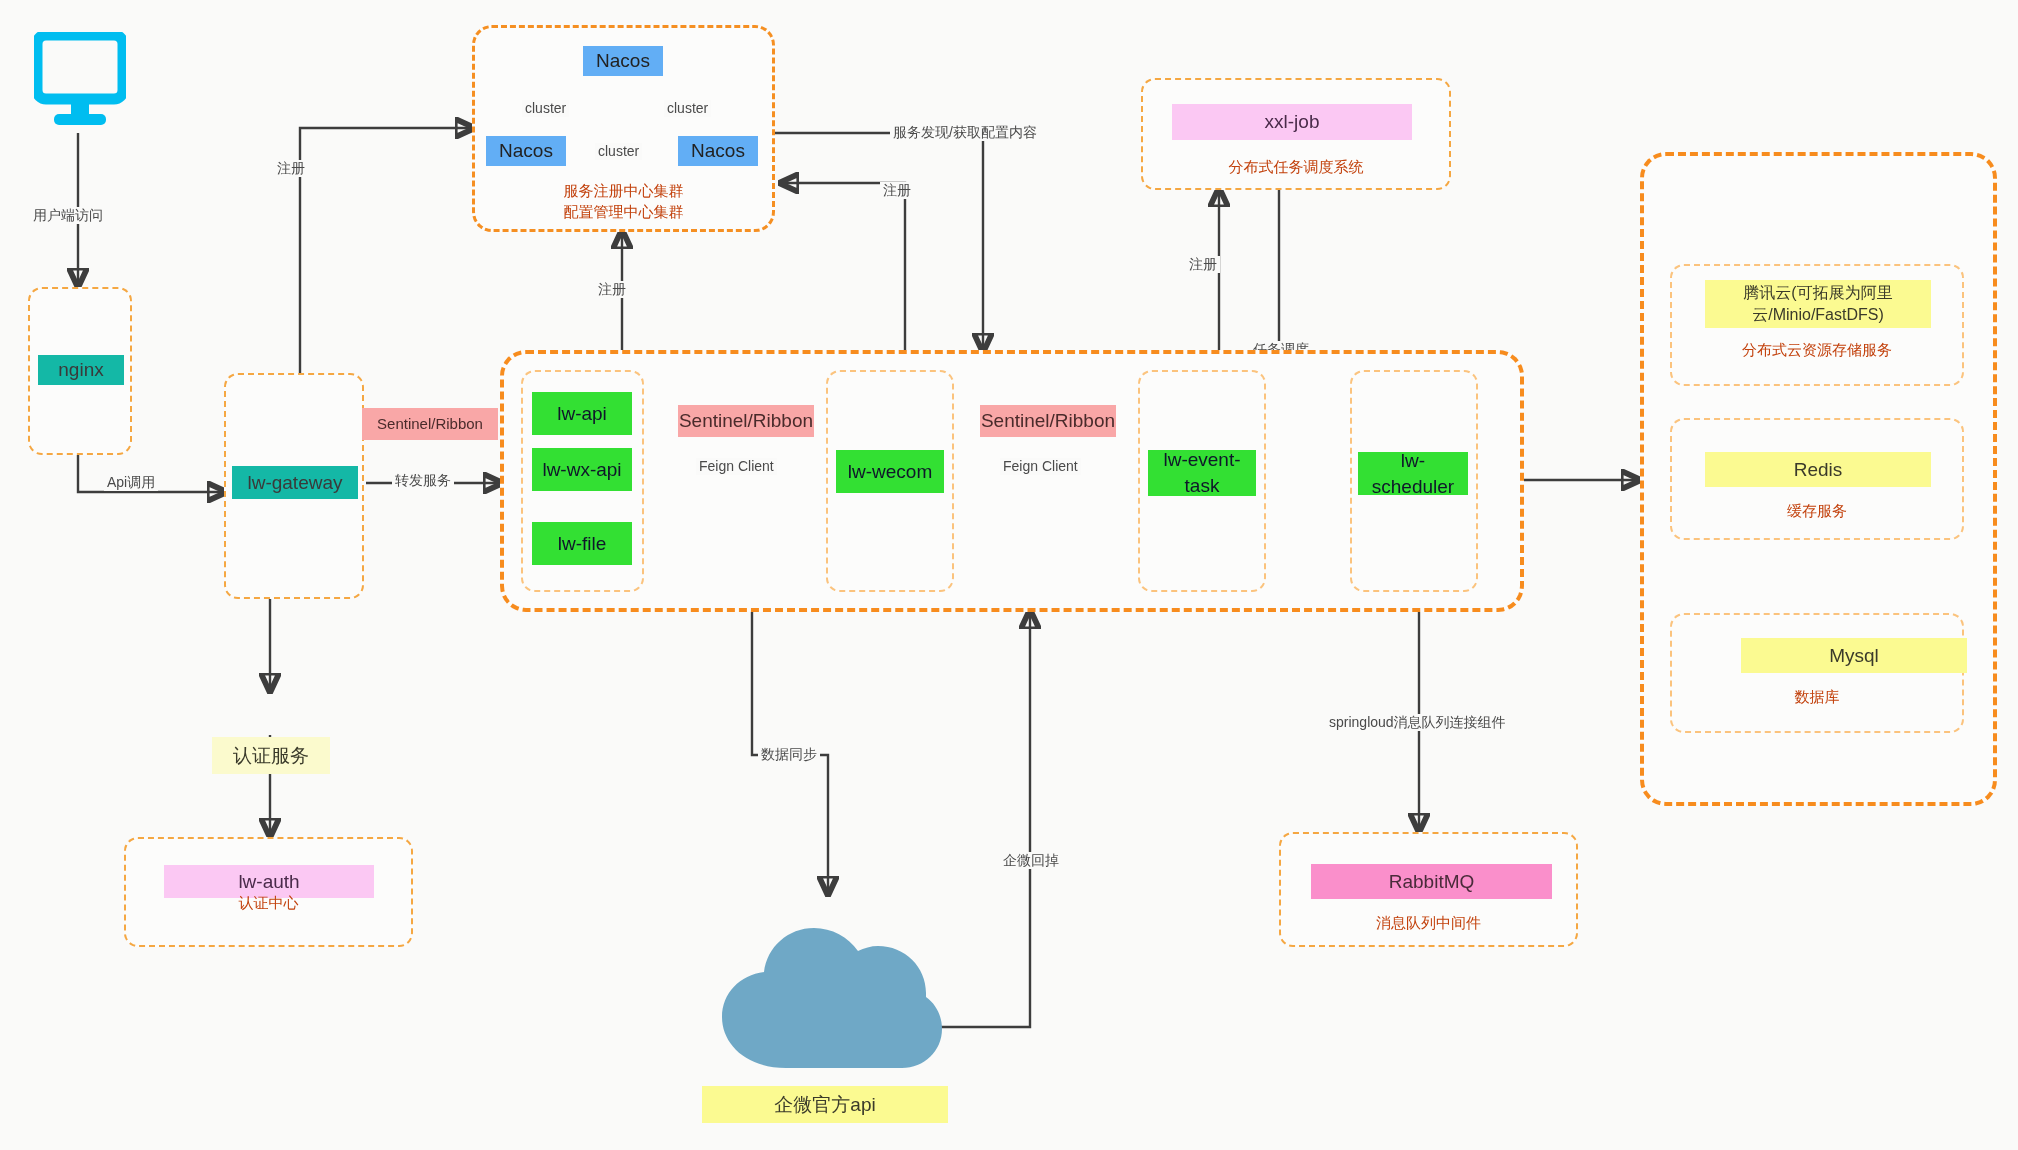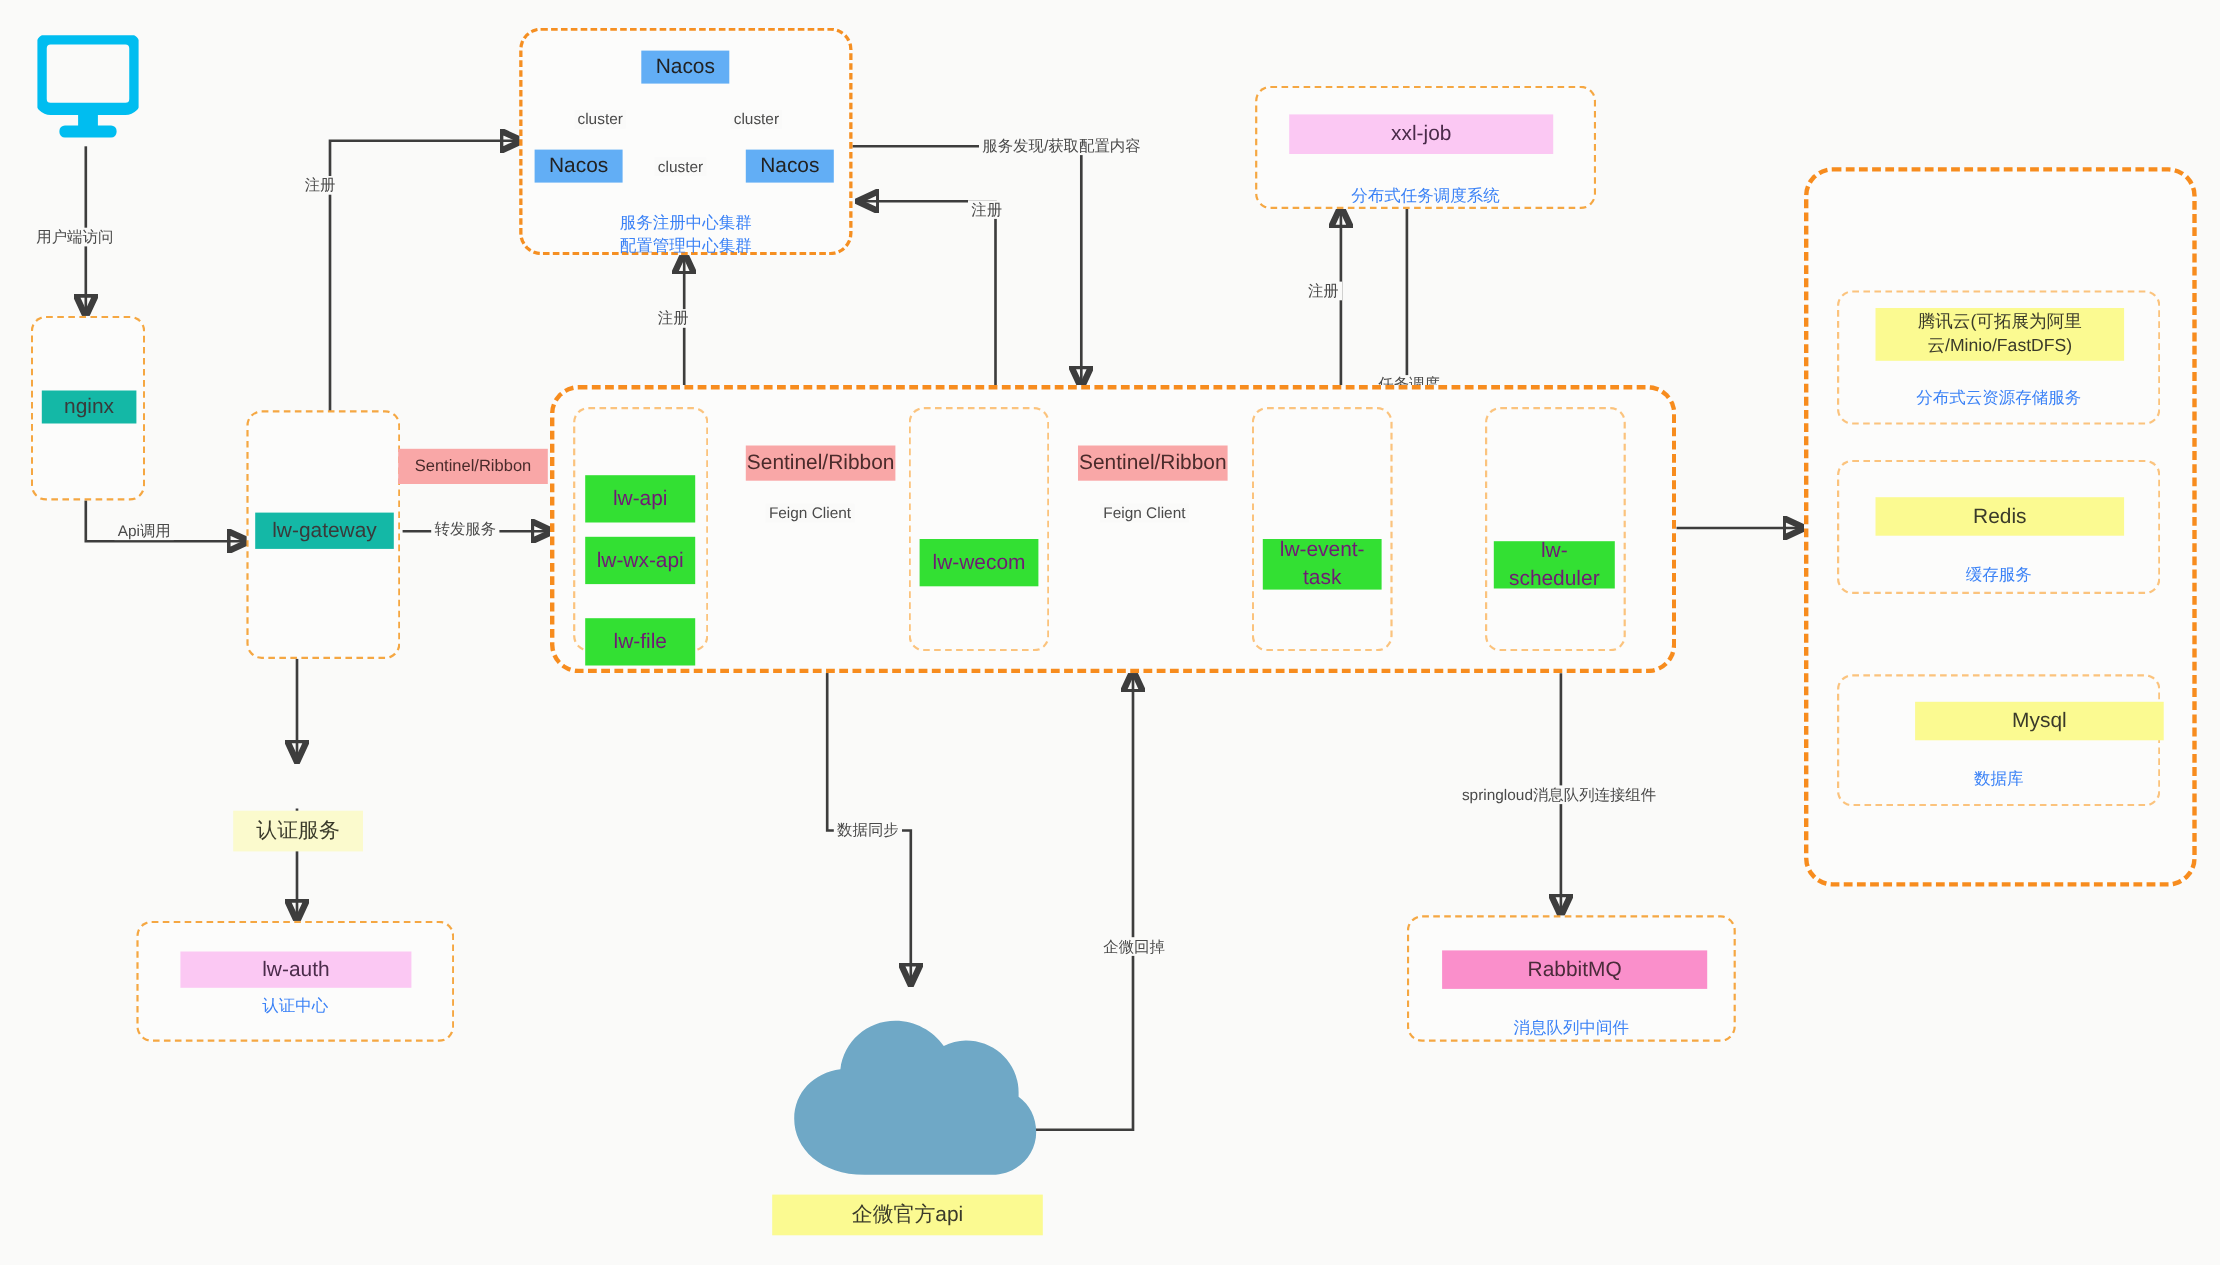--- a/index.html
+++ b/index.html
@@ -45,37 +45,36 @@
     display:flex;
     align-items:center;
     justify-content:center;
     text-align:center;
     font-size:19px;
     color:#333;
     line-height:1.35;
     padding:2px 4px;
     white-space:pre-line;
   }
-  .chip.green{background:#33e033;color:#701a75;margin-top:40px;}
+  .chip.green{background:#33e033;color:#0f172a;}
   .chip.blue{background:#62aef5;color:#222;}
   .chip.orange{background:#14b8a6;color:#3a3a3a;}
   .chip.pink{background:#f9a7a7;color:#4a2b2b;}
   .chip.magenta{background:#fbc8f3;color:#4a2b4a;}
   .chip.hotpink{background:#fa8fcb;color:#4a2b3a;}
   .chip.yellow{background:#fbfa91;color:#3a3a2a;}
   .chip.paleyellow{background:#fbfacd;color:#3a3a2a;}
 
   .caption{
     position:absolute;
     text-align:center;
     font-size:15px;
-    color:#3b82f6;
+    color:#c2410c;
     line-height:1.4;
     white-space:pre-line;
-    margin-top:12px;
   }
 
   .edge-label{
     position:absolute;
     font-size:14px;
     color:#4a4a4a;
     background:#fafaf9;
     padding:0 3px;
     white-space:nowrap;
     line-height:1.2;

